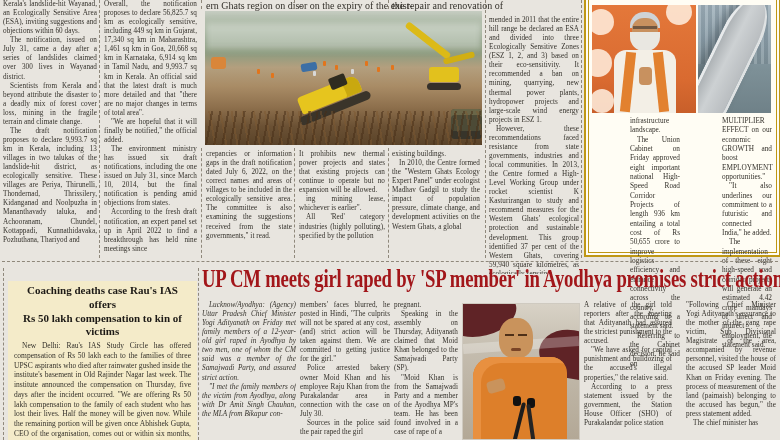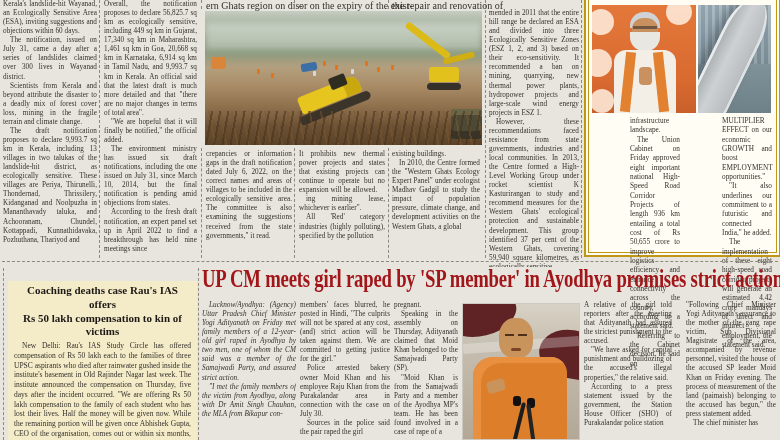--- a/index.html
+++ b/index.html
@@ -140,21 +140,21 @@
     </div>
   <div class="t cont" style="left:299px;top:150px;width:86px;height:108px;">
       <p>It prohibits new thermal power projects and states that existing projects can continue to operate but no expansion will be allowed.</p>
       <p>ing mining lease, whichever is earlier".</p>
       <p>All 'Red' category industries (highly polluting), specified by the pollution</p>
     </div>
   <div class="t cont" style="left:392px;top:150px;width:88px;height:108px;">
       <p>existing buildings.</p>
       <p>In 2010, the Centre formed the "Western Ghats Ecology Expert Panel" under ecologist Madhav Gadgil to study the impact of population pressure, climate change, and development activities on the Western Ghats, a global</p>
     </div>
-  <div class="t cont" style="left:489px;top:9px;width:90px;height:258px;">
+  <div class="t cont" style="left:489px;top:16px;width:90px;height:258px;">
       <p>mended in 2011 that the entire hill range be declared an ESA and divided into three Ecologically Sensitive Zones (ESZ 1, 2, and 3) based on their eco-sensitivity. It recommended a ban on mining, quarrying, new thermal power plants, hydropower projects and large-scale wind energy projects in ESZ 1.</p>
       <p>However, these recommendations faced resistance from state governments, industries and local communities. In 2013, the Centre formed a High-Level Working Group under rocket scientist K Kasturirangan to study and recommend measures for the Western Ghats' ecological protection and sustainable development. This group identified 37 per cent of the Western Ghats, covering 59,940 square kilometres, as ecologically sensitive.</p>
     </div>
 
   <div class="goldbox">
     <div class="modi" title="PM Narendra Modi with folded hands against saffron backdrop">
       <div class="lotus" style="left:-4px;top:4px;width:26px;height:26px;"></div>
       <div class="lotus" style="left:-8px;top:44px;width:28px;height:28px;"></div>
       <div class="lotus" style="left:-2px;top:84px;width:24px;height:24px;"></div>
       <div class="lotus" style="left:74px;top:-6px;width:26px;height:26px;"></div>

